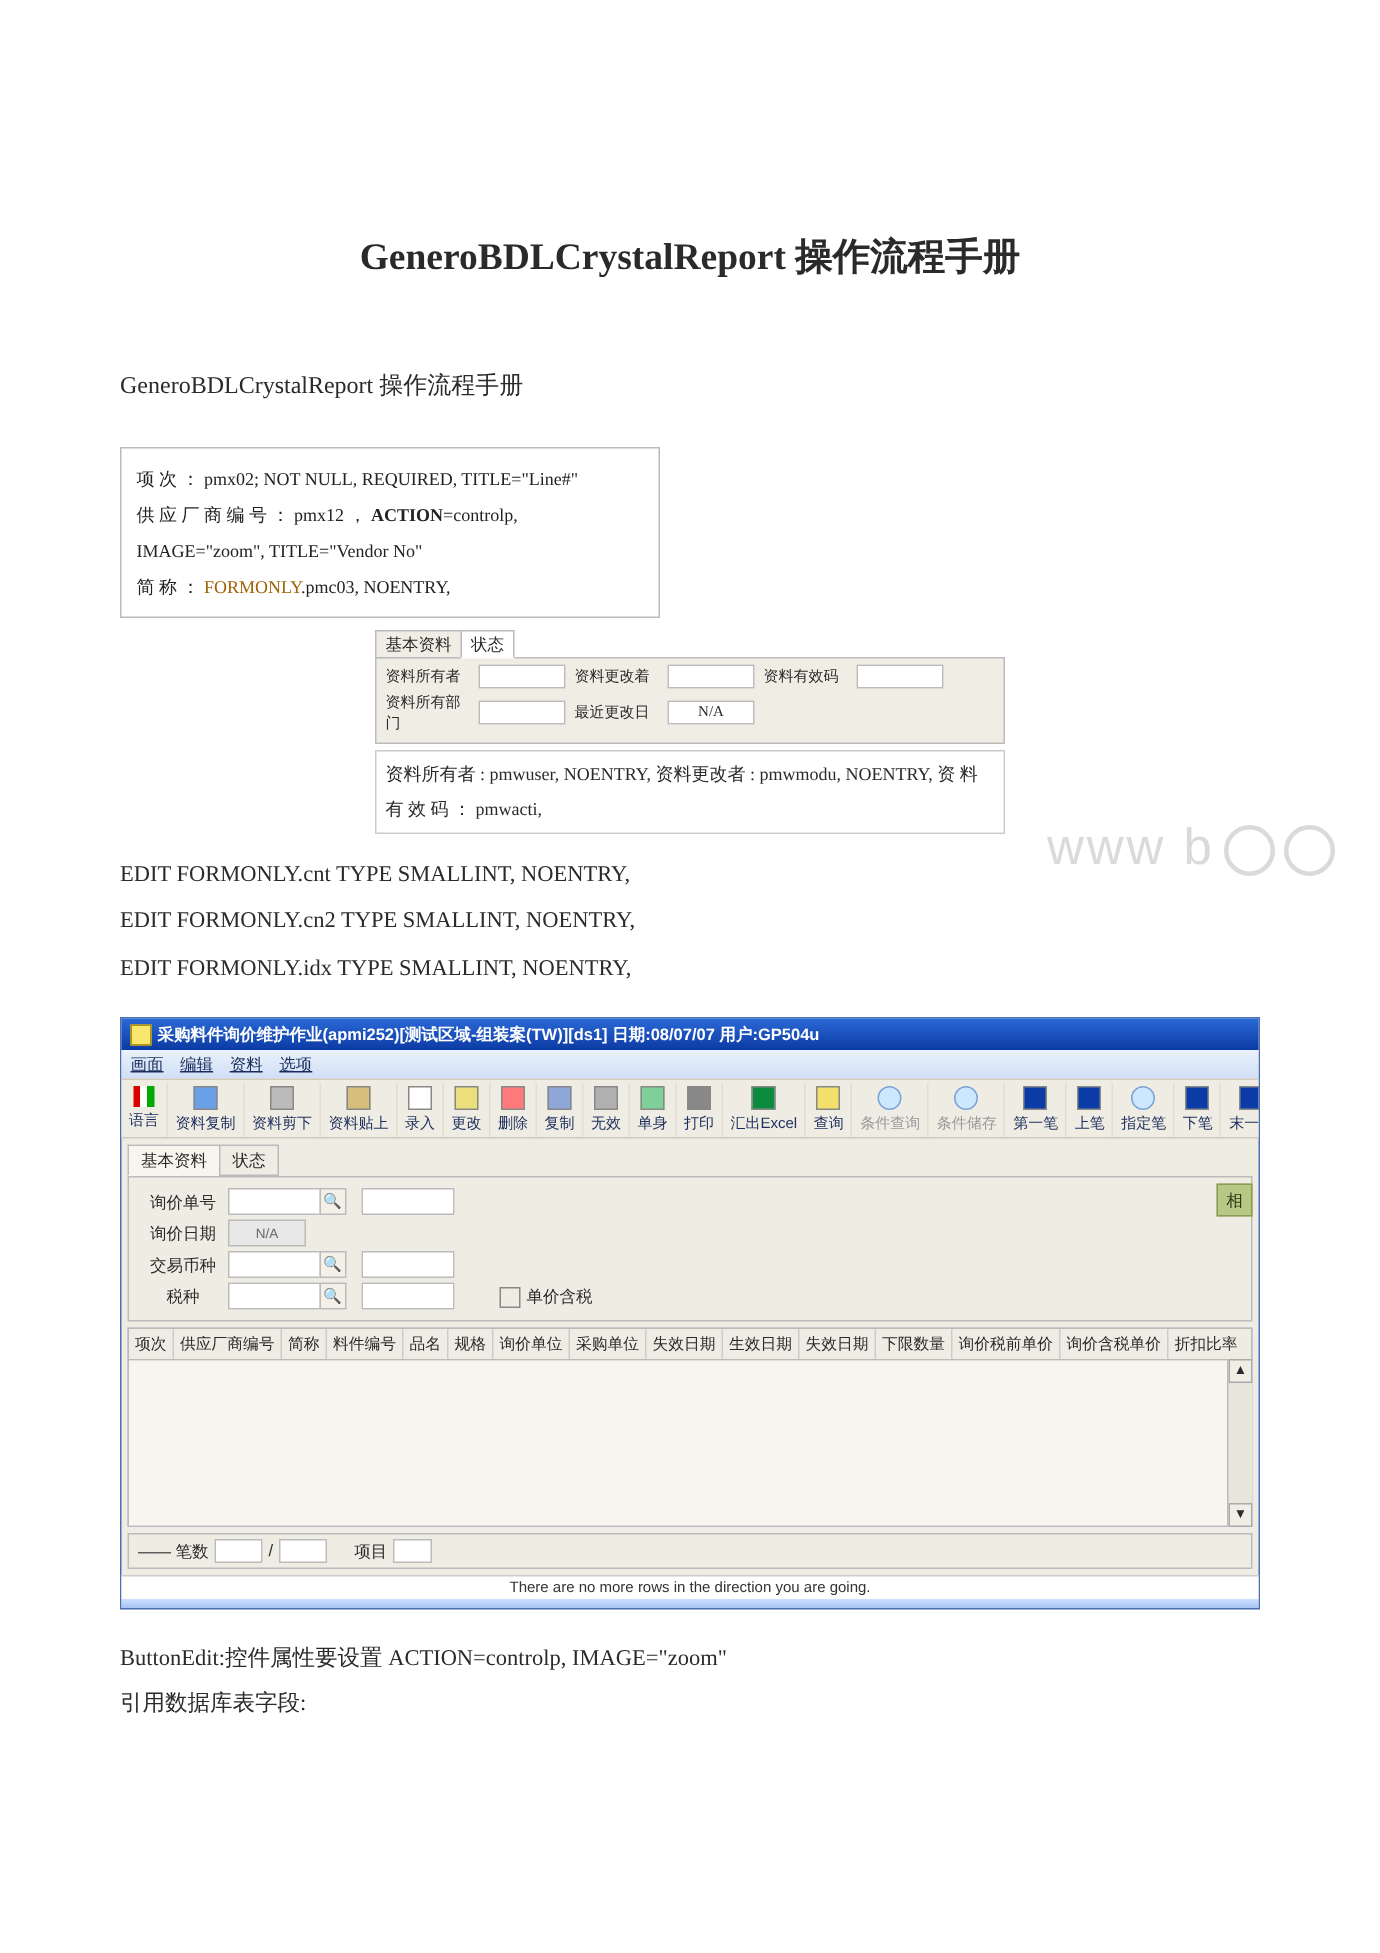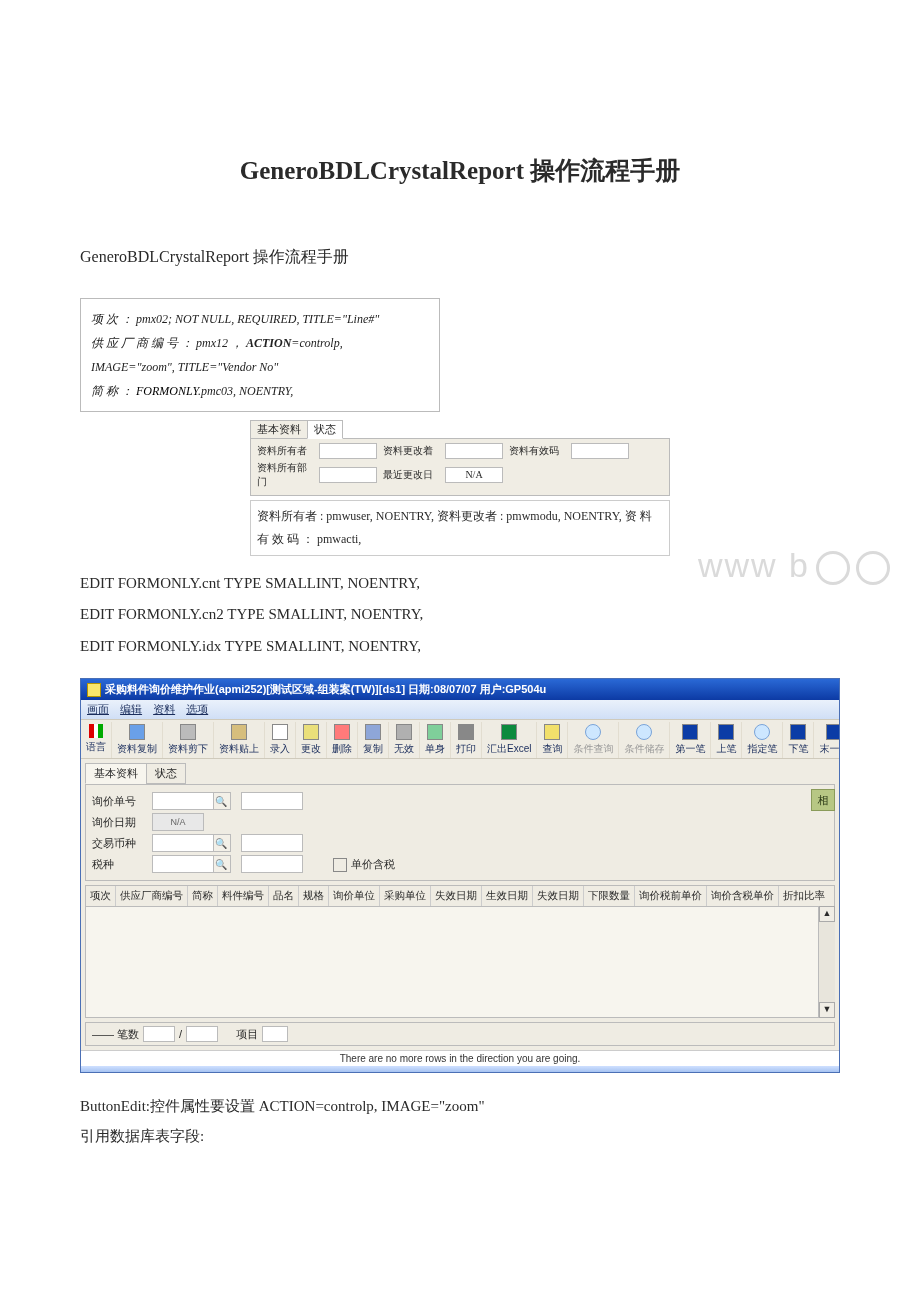--- a/index.html
+++ b/index.html
@@ -22,34 +22,33 @@
   }
   .subtitle {
     font-size: 16px;
     margin-bottom: 30px;
     font-family: "SimSun", serif;
   }
   .two-col {
     display: flex;
     gap: 6px;
     margin-bottom: 8px;
-    font-style: italic;
   }
   .box {
     border: 1px solid #bbb;
     padding: 8px 10px;
     font-size: 12px;
     line-height: 2.0;
     font-family: "SimSun", serif;
     color: #222;
   }
   .left-box { width: 338px; }
   .right-box { width: 338px; }
   .full-box { width: 418px; margin-top:6px; }
-  .green { color: #000000; }
+  .green { color: #a16207; }
   .bold { font-weight: bold; }
 
   
   .status-panel-wrap {
     position: relative;
     margin-left: 170px;
     width: 420px;
     font-size: 11px;
   }
   .tab-row { display:flex; }
@@ -161,21 +160,21 @@
   .tabstrip { display:flex; padding:4px 4px 0 4px; gap:0;}
   .tsel, .tun { border:1px solid #bbb; padding:2px 8px; font-size:11px; background:#efece3; margin-right:-1px;}
   .tsel { background:#f7f5ee; border-bottom:1px solid #f7f5ee;}
 
   .formarea {
     border:1px solid #bbb; margin:0 4px 4px 4px; padding:4px 6px; background:#efece3;
     position:relative;
   }
   .right-tab { position:absolute; right:-1px; top:4px; width:22px; height:20px; background:#b7c784; border:1px solid #8a9b5a; color:#2a3915; font-size:11px; display:flex; align-items:center; justify-content:center;}
   .frow { display:flex; align-items:center; margin:3px 0; font-size:11px; }
-  .flabel { width:60px; text-align:left; }
+  .flabel { width:60px; text-align:center; }
   .finput { background:#fff; border:1px solid #bbb; height:16px; display:inline-block;}
   .w60{width:60px;} .w50{width:50px;}
   .zoom-btn { width:16px; height:16px; border:1px solid #bbb; background:#f3f0e8; display:inline-flex; align-items:center; justify-content:center; font-size:10px; color:#8aa6d4; margin-left:-1px;}
   .date-field { background:#e8e8e8; font-size:9px; color:#666; text-align:center; line-height:16px;}
   .chk { width:12px; height:12px; border:1px solid #888; display:inline-block; margin-right:4px; vertical-align:middle;}
 
   .grid {
     border:1px solid #bbb; margin:0 4px 4px 4px; background:#c4b5fd;
   }
   .grid-head { display:flex; background:#efece3; border-bottom:1px solid #bbb; font-size:10.5px;}

